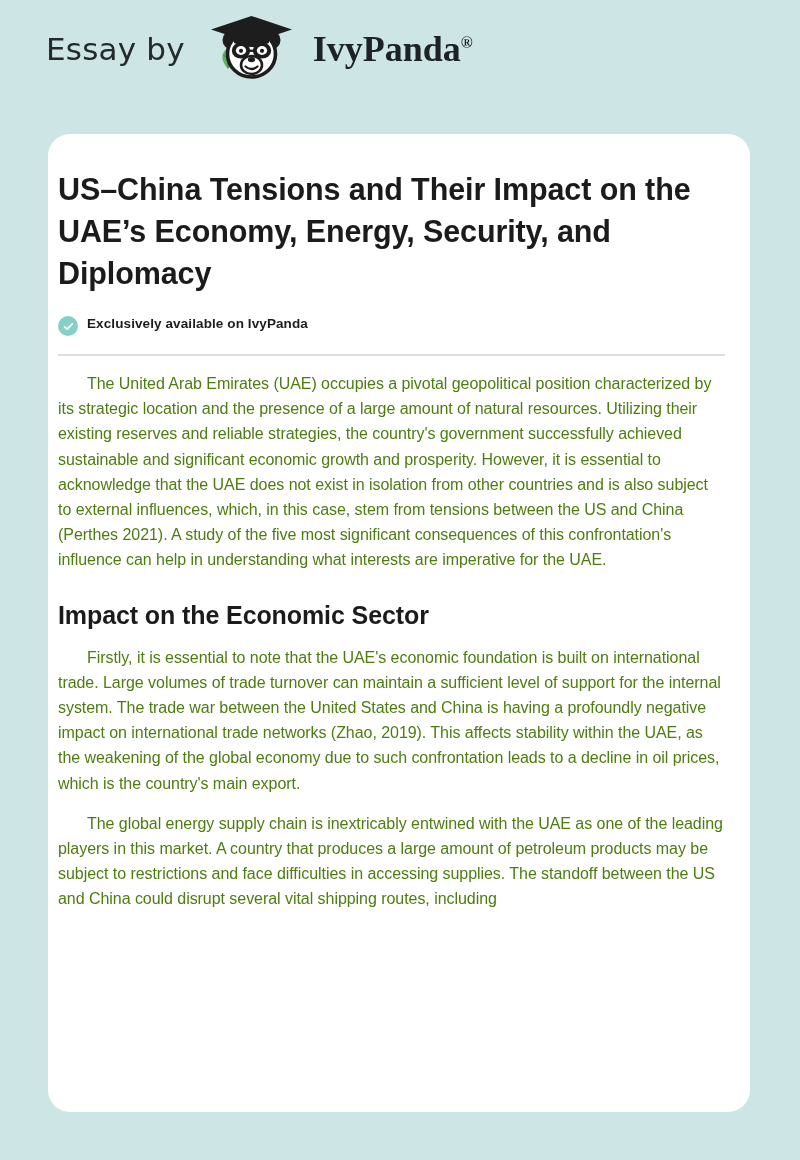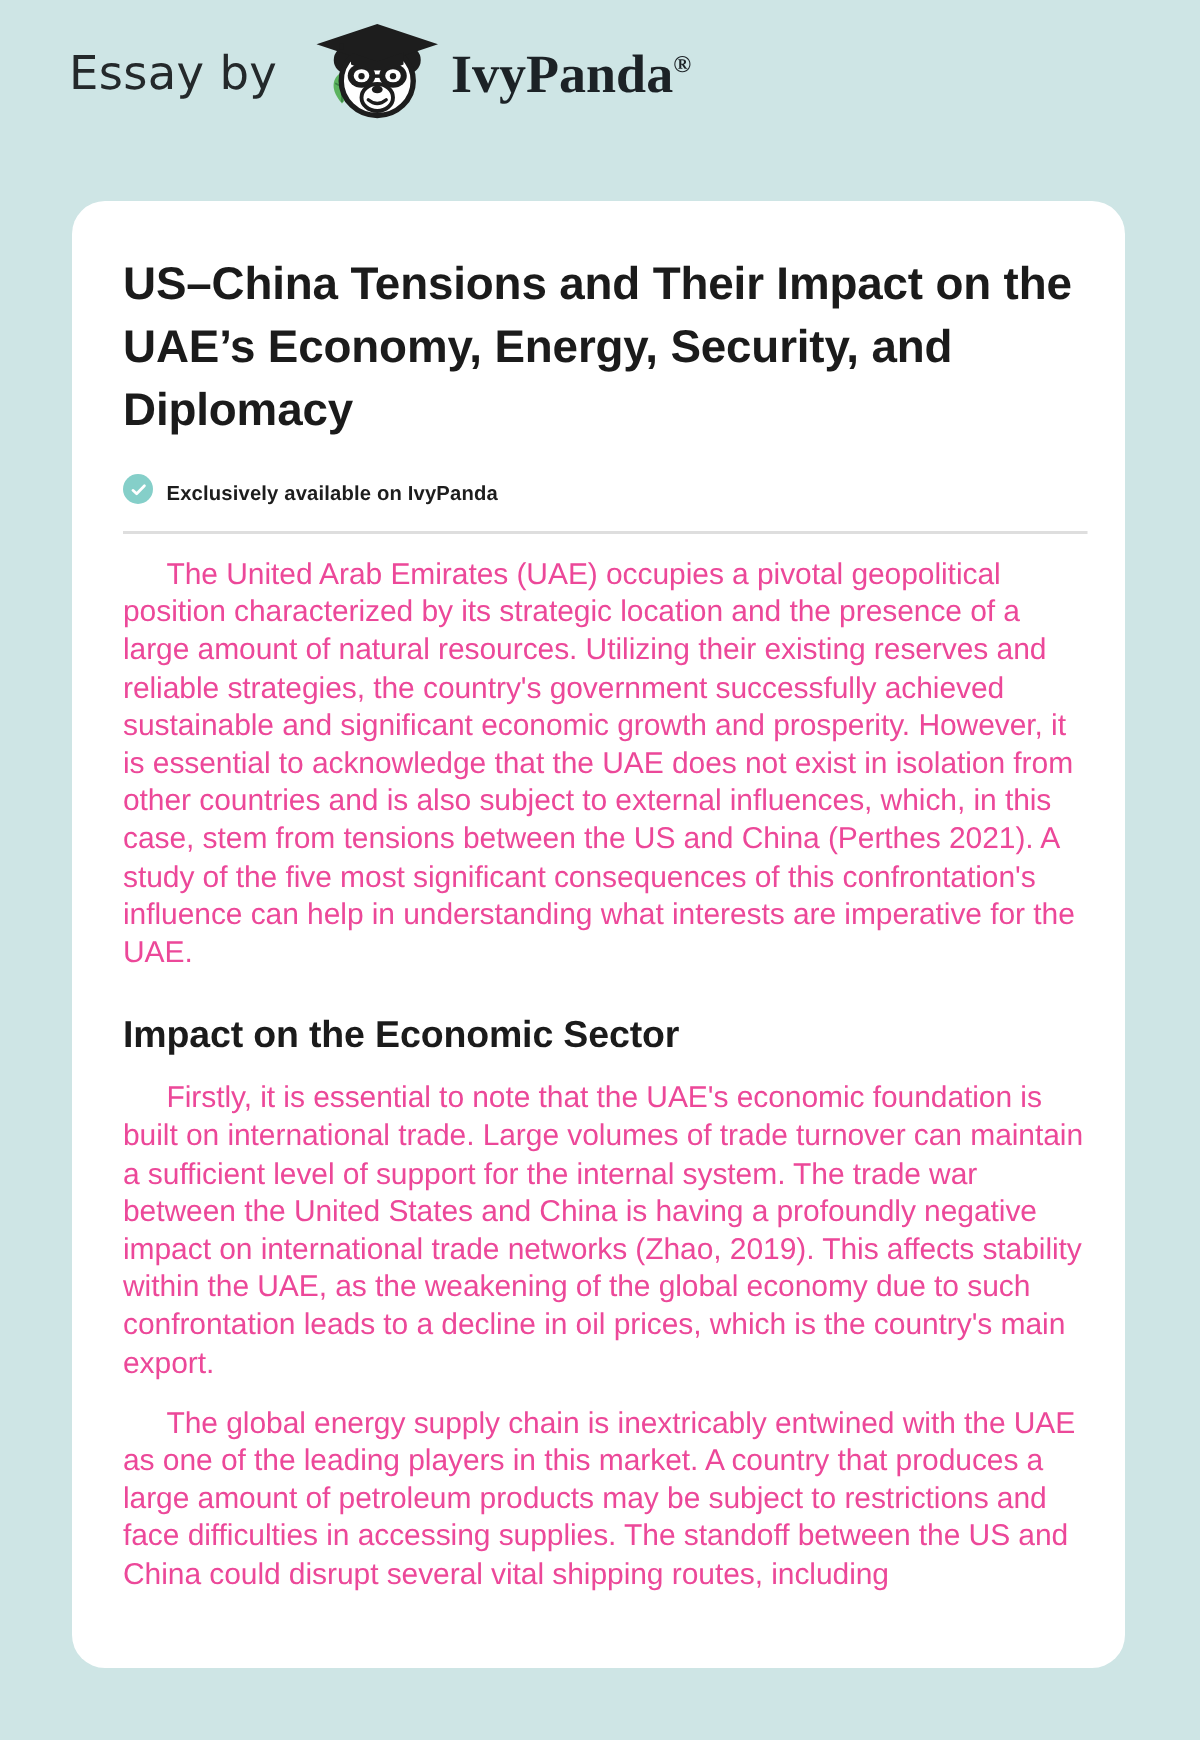--- a/index.html
+++ b/index.html
@@ -27,21 +27,21 @@
     font-size: 31px;
     color: #24292b;
     letter-spacing: 0.2px;
     line-height: 1;
     margin-right: 16px;
     white-space: nowrap;
   }
   .brand-logo-wrap {
     display: flex;
     align-items: center;
-    gap: 6px;
+    gap: 18px;
   }
   .panda-mark {
     width: 94px;
     height: 74px;
     display: block;
   }
   .brand-wordmark {
     font-family: "Liberation Serif", serif;
     font-weight: bold;
     font-size: 36px;
@@ -59,38 +59,38 @@
   
   .paper {
     position: absolute;
     left: 48px;
     top: 134px;
     width: 702px;
     height: 978px;
     background: #ffffff;
     border-radius: 22px;
     box-sizing: border-box;
-    padding: 34px 25px 0 34px;
+    padding: 34px 25px 0 10px;
     overflow: hidden;
   }
 
   .doc-title {
     font-family: "Liberation Sans", sans-serif;
     font-weight: bold;
     font-size: 30.5px;
     line-height: 42px;
     color: #1b1b1b;
     letter-spacing: -0.1px;
     margin: 0 0 0 0;
     padding: 0 10px 0 0;
   }
 
   .exclusive-row {
     display: flex;
-    align-items: flex-end;
+    align-items: flex-start;
     gap: 9px;
     margin-top: 22px;
   }
   .check-badge {
     width: 20px;
     height: 20px;
     border-radius: 50%;
     background: #85cfc9;
     display: flex;
     align-items: center;
@@ -118,23 +118,23 @@
     font-weight: bold;
     font-size: 25px;
     line-height: 30px;
     color: #1b1b1b;
     margin: 27px 0 0 0;
     letter-spacing: -0.1px;
   }
 
   .body-par {
     font-family: "Liberation Sans", sans-serif;
-    font-size: 20px;
+    font-size: 16px;
     line-height: 25.2px;
-    color: #ec4899;
+    color: #4d7c0f;
     margin: 15px 0 0 0;
     text-indent: 29px;
     letter-spacing: -0.05px;
   }
 
   
   .clip-tail { }
 </style>
 </head>
 <body>

